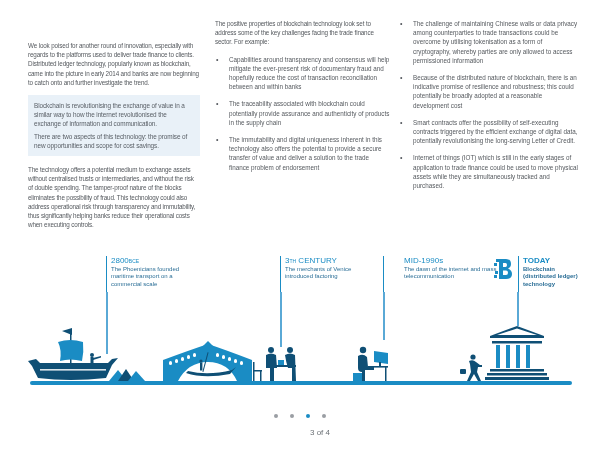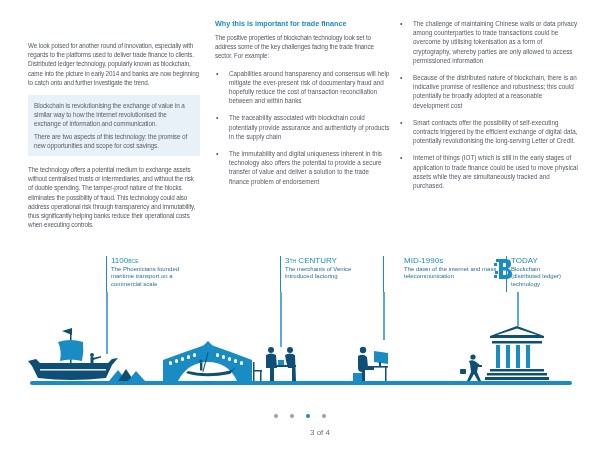--- a/index.html
+++ b/index.html
@@ -44,51 +44,50 @@
 <div class="col col1">
   <p class="para">We look poised for another round of innovation, especially with regards to the platforms used to deliver trade finance to clients. Distributed ledger technology, popularly known as blockchain, came into the picture in early 2014 and banks are now beginning to catch onto and further investigate the trend.</p>
   <div class="callout">
     <p>Blockchain is revolutionising the exchange of value in a similar way to how the internet revolutionised the exchange of information and communication.</p>
     <p>There are two aspects of this technology: the promise of new opportunities and scope for cost savings.</p>
   </div>
   <p class="para">The technology offers a potential medium to exchange assets without centralised trusts or intermediaries, and without the risk of double spending. The tamper-proof nature of the blocks eliminates the possibility of fraud. This technology could also address operational risk through transparency and immutability, thus significantly helping banks reduce their operational costs when executing controls.</p>
 </div>
 
 <div class="col col2" style="top:19px;">
-  <h2 class="section-title">Why this is important for trade finance</h2>
   <p class="para">The positive properties of blockchain technology look set to address some of the key challenges facing the trade finance sector. For example:</p>
   <ul class="bullets">
     <li><span class="dot">•</span><span>Capabilities around transparency and consensus will help mitigate the ever-present risk of documentary fraud and hopefully reduce the cost of transaction reconciliation between and within banks</span></li>
     <li><span class="dot">•</span><span>The traceability associated with blockchain could potentially provide assurance and authenticity of products in the supply chain</span></li>
     <li><span class="dot">•</span><span>The immutability and digital uniqueness inherent in this technology also offers the potential to provide a secure transfer of value and deliver a solution to the trade finance problem of endorsement</span></li>
   </ul>
 </div>
 
 <div class="col col3" style="top:19px;">
   <ul class="bullets">
     <li><span class="dot">•</span><span>The challenge of maintaining Chinese walls or data privacy among counterparties to trade transactions could be overcome by utilising tokenisation as a form of cryptography, whereby parties are only allowed to access permissioned information</span></li>
     <li><span class="dot">•</span><span>Because of the distributed nature of blockchain, there is an indicative promise of resilience and robustness; this could potentially be broadly adopted at a reasonable development cost</span></li>
     <li><span class="dot">•</span><span>Smart contracts offer the possibility of self-executing contracts triggered by the efficient exchange of digital data, potentially revolutionising the long-serving Letter of Credit.</span></li>
     <li><span class="dot">•</span><span>Internet of things (IOT) which is still in the early stages of application to trade finance could be used to move physical assets while they are simultaneously tracked and purchased.</span></li>
   </ul>
 </div>
 
 <div class="tl-item" style="left:106px; width:110px; height:36px;">
-  <div class="tl-year"><span>1100</span><small>BCE</small></div>
+  <div class="tl-year"><span>2800</span><small>BCE</small></div>
   <div class="tl-desc" style="width:90px;">The Phoenicians founded maritime transport on a commercial scale</div>
 </div>
 <div class="tl-item" style="left:280px; width:100px; height:36px;">
   <div class="tl-year"><span>3</span><small>TH</small><span> CENTURY</span></div>
   <div class="tl-desc" style="width:80px;">The merchants of Venice introduced factoring</div>
 </div>
 <div class="tl-item" style="left:383px; width:110px; height:36px;padding-left:20px;">
   <div class="tl-year">MID-1990s</div>
   <div class="tl-desc" style="width:100px;">The dawn of the internet and mass telecommunication</div>
 </div>
-<div class="tl-item" style="left:506px; width:70px; height:36px;">
+<div class="tl-item" style="left:518px; width:70px; height:36px;font-weight:bold;">
   <div class="tl-year">TODAY</div>
   <div class="tl-desc" style="width:60px;">Blockchain (distributed ledger) technology</div>
 </div>
 
 <div style="position:absolute; left:494px; top:258px; width:20px; height:22px;">
   <svg width="20" height="22" viewBox="0 0 20 22">
     <rect x="2" y="1" width="3" height="3" fill="#1a8cc4"></rect>
     <rect x="0" y="5" width="3" height="3" fill="#1a8cc4"></rect>
     <rect x="1" y="13" width="3" height="3" fill="#1a8cc4"></rect>
     <rect x="0" y="17" width="3" height="3" fill="#1a8cc4"></rect>

